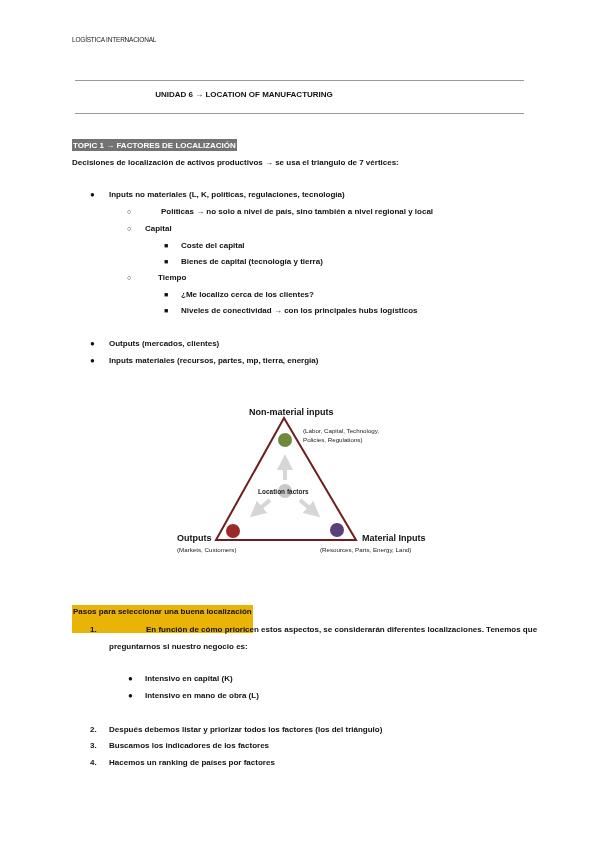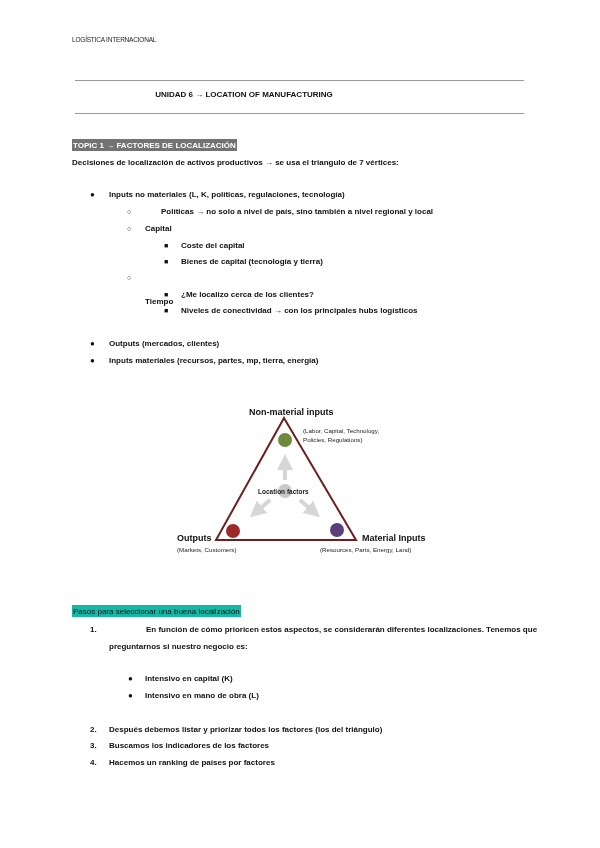--- a/index.html
+++ b/index.html
@@ -8,21 +8,21 @@
     font-family: "Liberation Sans", sans-serif; color: #111; 
   }
   .abs { position: absolute; white-space: nowrap; }
   .header-label { left: 72px; top: 36px; font-size: 6.5px; letter-spacing: -0.2px; color: #222; }
   .rule { position: absolute; left: 75px; width: 449px; height: 1px; background: #9a9a9a; }
   .unit-title { left: 0; width: 488px; text-align: center; top: 90px; font-size: 8px; font-weight: bold; }
   .topic-heading { left: 72px; top: 139px; font-size: 8px; font-weight: bold; background: #737373; color: #ffffff; padding: 1px 1px 0 1px; line-height: 11px; }
   .body-text { font-size: 8px; line-height: 11px; }
   .bold { font-weight: bold; }
   .bullet { position: absolute; font-size: 8px; line-height: 11px; }
-  .green-heading { left: 72px; top: 605px; font-size: 8px; font-weight: normal; background: #14b8a6; padding: 1px 1px 0 1px; line-height: 11px; }
+  .green-heading { left: 72px; top: 605px; font-size: 8px; font-weight: bold; background: #eab308; padding: 1px 1px 16px 1px; line-height: 11px; }
   svg text { font-family: "Liberation Sans", sans-serif; }
 </style>
 </head>
 <body>
 
 <div class="abs header-label">LOGÍSTICA INTERNACIONAL</div>
 
 <div class="rule" style="top:80px;"></div>
 <div class="abs unit-title">UNIDAD 6 → LOCATION OF MANUFACTURING</div>
 <div class="rule" style="top:113px;"></div>
@@ -39,21 +39,21 @@
 <div class="bullet" style="left:127px; top:223px; font-size:7px;">○</div>
 <div class="abs body-text bold" style="left:145px; top:223px;">Capital</div>
 
 <div class="bullet" style="left:164px; top:240px; font-size:7px;">■</div>
 <div class="abs body-text bold" style="left:181px; top:240px;">Coste del capital</div>
 
 <div class="bullet" style="left:164px; top:256px; font-size:7px;">■</div>
 <div class="abs body-text bold" style="left:181px; top:256px;">Bienes de capital (tecnología y tierra)</div>
 
 <div class="bullet" style="left:127px; top:272px; font-size:7px;">○</div>
-<div class="abs body-text bold" style="left:145px; top:272px;margin-top:24px;">Tiempo</div>
+<div class="abs body-text bold" style="left:158px; top:272px;">Tiempo</div>
 
 <div class="bullet" style="left:164px; top:289px; font-size:7px;">■</div>
 <div class="abs body-text bold" style="left:181px; top:289px;">¿Me localizo cerca de los clientes?</div>
 
 <div class="bullet" style="left:164px; top:305px; font-size:7px;">■</div>
 <div class="abs body-text bold" style="left:181px; top:305px;">Niveles de conectividad → con los principales hubs logísticos</div>
 
 <div class="bullet" style="left:90px; top:338px;">●</div>
 <div class="abs body-text bold" style="left:109px; top:338px;">Outputs (mercados, clientes)</div>
 

